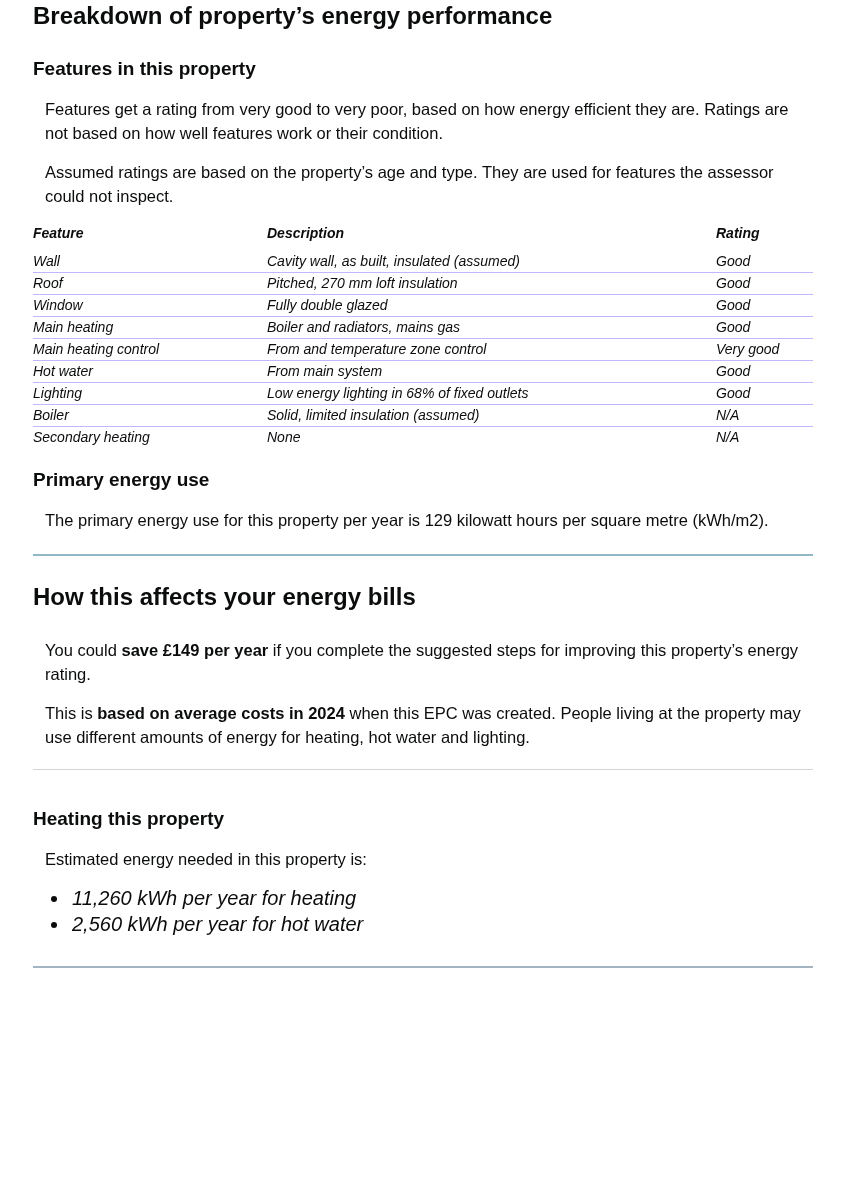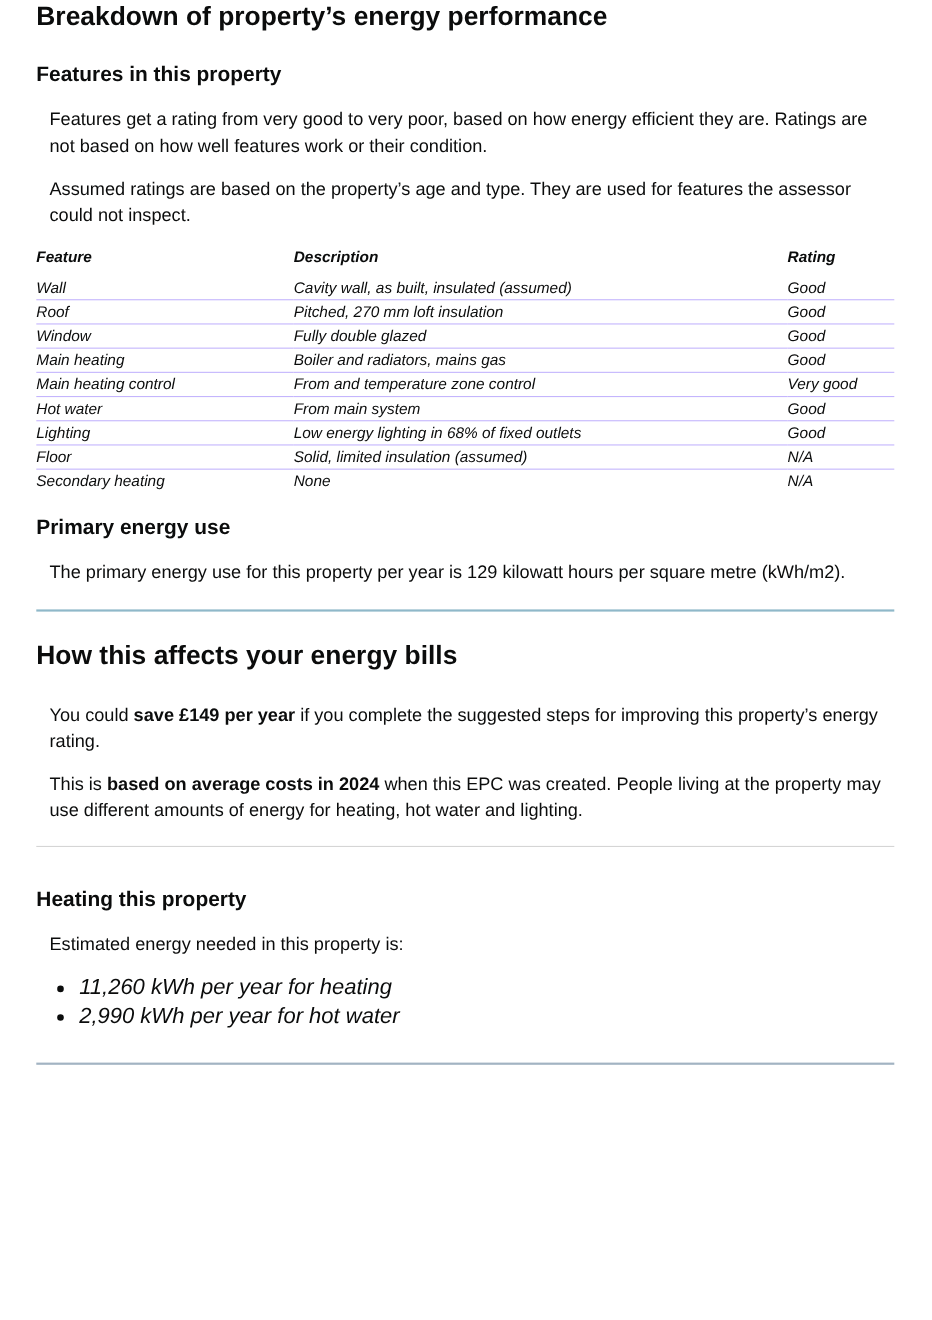--- a/index.html
+++ b/index.html
@@ -148,21 +148,21 @@
           <td>Hot water</td>
           <td>From main system</td>
           <td>Good</td>
         </tr>
         <tr>
           <td>Lighting</td>
           <td>Low energy lighting in 68% of fixed outlets</td>
           <td>Good</td>
         </tr>
         <tr>
-          <td>Floor</td>
+          <td>Boiler</td>
           <td>Solid, limited insulation (assumed)</td>
           <td>N/A</td>
         </tr>
         <tr>
           <td>Secondary heating</td>
           <td>None</td>
           <td>N/A</td>
         </tr>
       </tbody>
     </table>
@@ -181,19 +181,19 @@
     <p><span>This is </span><strong>based on average costs in 2024</strong><span> when this EPC was created. People living at the property may use different amounts of energy for heating, hot water and lighting.</span></p>
   </section>
 
   <hr class="section-break gray">
 
   <section>
     <h2>Heating this property</h2>
     <p>Estimated energy needed in this property is:</p>
     <ul class="energy-list">
       <li>11,260 kWh per year for heating</li>
-      <li>2,990 kWh per year for hot water</li>
+      <li>2,560 kWh per year for hot water</li>
     </ul>
   </section>
 
   <hr class="section-break blue-2">
 
 </div>
 
 </body></html>

